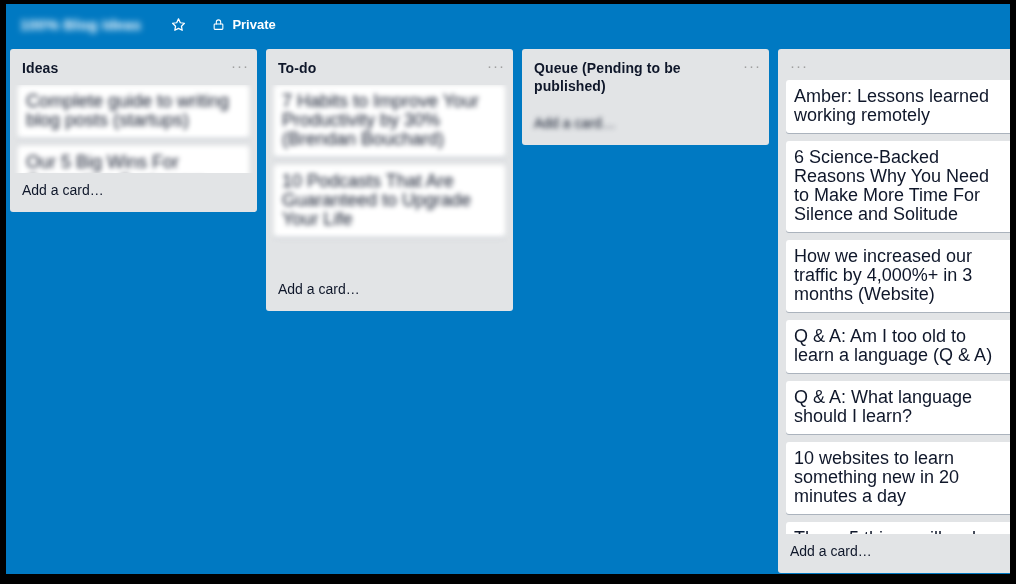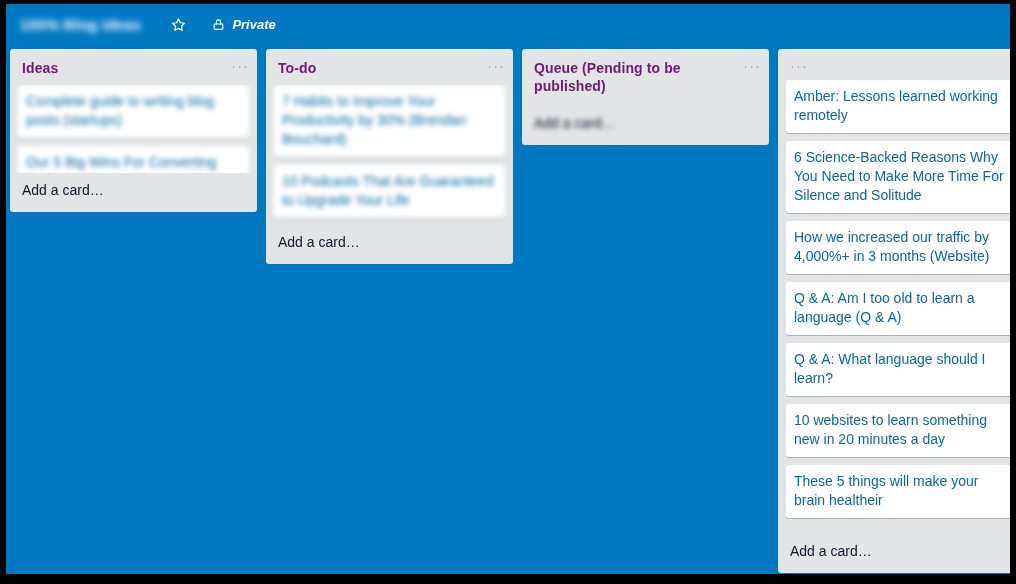--- a/index.html
+++ b/index.html
@@ -58,21 +58,20 @@
   }
 
   .hdr-btn {
     display: flex;
     align-items: center;
     justify-content: center;
     height: 24px;
     padding: 0 6px;
     border-radius: 3px;
     color: #ffffff;
-    font-style: italic;
   }
 
   .hdr-star { margin-left: 18px; }
   .hdr-priv { margin-left: 14px; gap: 7px; }
 
   .hdr-priv-label {
     font-size: 13px;
     font-weight: bold;
     color: #ffffff;
     white-space: nowrap;
@@ -107,21 +106,21 @@
     display: flex;
     align-items: flex-start;
     justify-content: space-between;
     padding: 10px 8px 8px 12px;
     flex: 0 0 auto;
   }
 
   .list-title {
     font-size: 14px;
     font-weight: bold;
-    color: #701a75;
+    color: #0f172a;
     line-height: 18px;
     letter-spacing: 0.1px;
     flex: 1 1 auto;
     padding-right: 6px;
   }
 
   .list-menu {
     color: #a0a0a0;
     font-size: 15px;
     line-height: 12px;
@@ -145,23 +144,23 @@
   .cards.scrollable::-webkit-scrollbar { width: 8px; }
   .cards.scrollable::-webkit-scrollbar-track { background: #d2d4d6; border-radius: 4px; }
   .cards.scrollable::-webkit-scrollbar-thumb { background: #a8abaf; border-radius: 4px; }
 
   .card {
     background: #ffffff;
     border-radius: 3px;
     box-shadow: 0 1px 0 rgba(9,30,66,0.25);
     padding: 7px 8px 8px 8px;
     margin-bottom: 8px;
-    font-size: 14px;
+    font-size: 18px;
     line-height: 19px;
-    color: #0369a1;
+    color: #0f172a;
     word-wrap: break-word;
   }
 
   .card.blurred {
     filter: blur(2.6px);
     -webkit-filter: blur(2.6px);
     user-select: none;
   }
 
   .add-card {
@@ -173,21 +172,21 @@
   }
 
   .add-card.blurred {
     filter: blur(2.6px);
     -webkit-filter: blur(2.6px);
     user-select: none;
   }
 
   
   .list-ideas   { height: 163px; }
-  .list-todo    { height: 215px; }
+  .list-todo    { height: 262px; }
   .list-queue   { height:  96px; }
   .list-published { height: 524px; }
 </style>
 </head>
 <body>
 
 <div class="frame">
   <div class="board">
 
     <div class="board-header">

